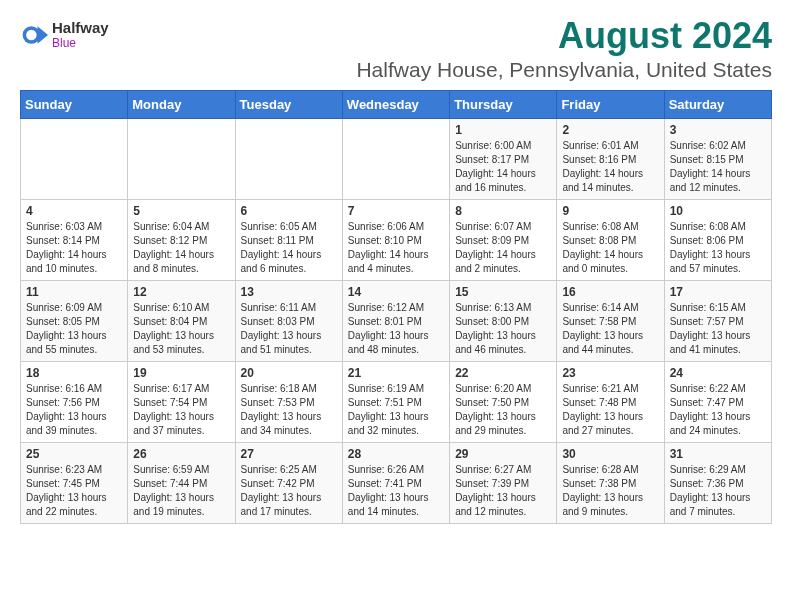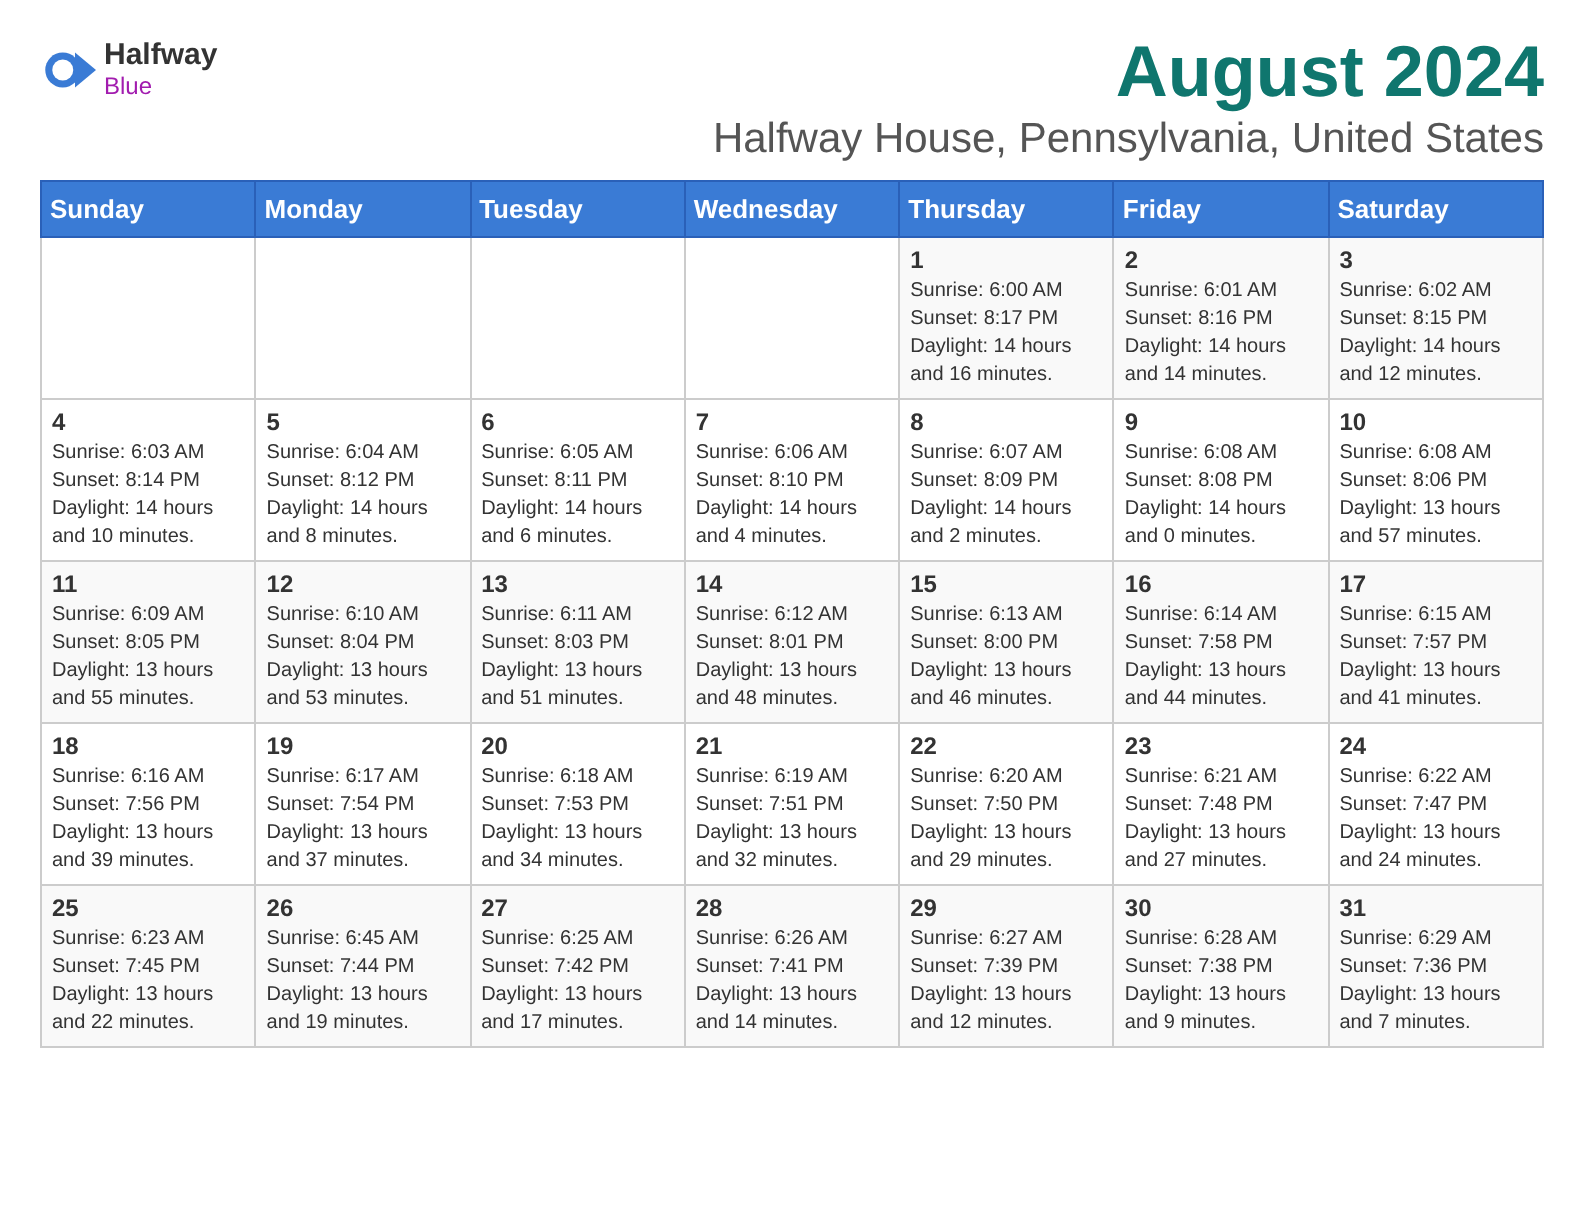--- a/index.html
+++ b/index.html
@@ -321,21 +321,21 @@
       <tr class="row-odd">
         <td>
           <span class="day-number">25</span>
           <div class="day-info" style="white-space: pre-line;">Sunrise: 6:23 AM
 Sunset: 7:45 PM
 Daylight: 13 hours
 and 22 minutes.</div>
         </td>
         <td>
           <span class="day-number">26</span>
-          <div class="day-info" style="white-space: pre-line;">Sunrise: 6:45 AM
+          <div class="day-info" style="white-space: pre-line;">Sunrise: 6:59 AM
 Sunset: 7:44 PM
 Daylight: 13 hours
 and 19 minutes.</div>
         </td>
         <td>
           <span class="day-number">27</span>
           <div class="day-info" style="white-space: pre-line;">Sunrise: 6:25 AM
 Sunset: 7:42 PM
 Daylight: 13 hours
 and 17 minutes.</div>

